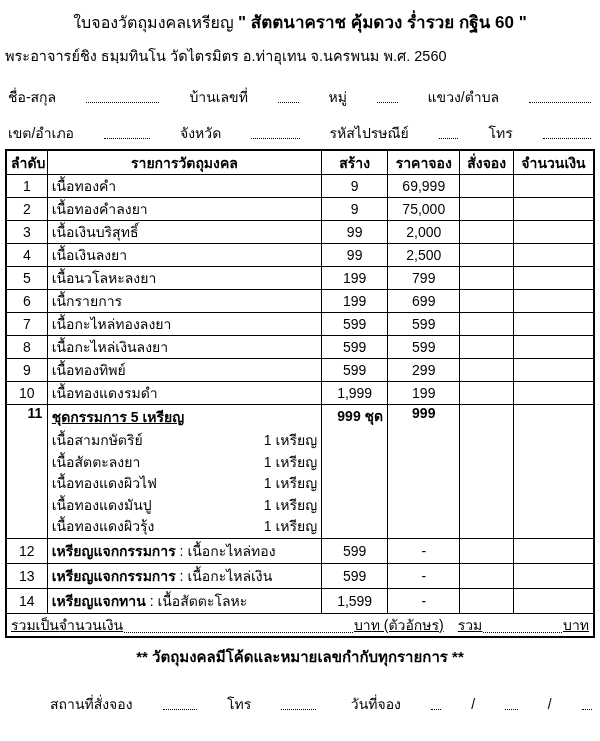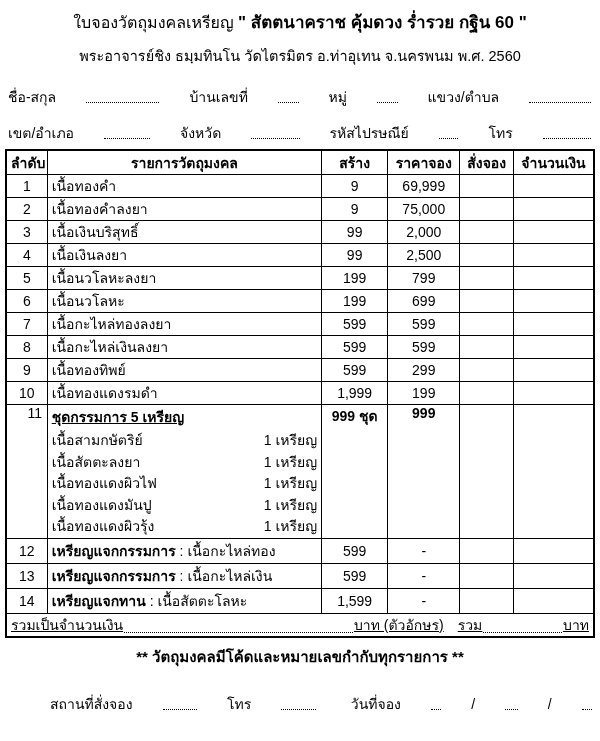--- a/index.html
+++ b/index.html
@@ -4,21 +4,21 @@
 <style>
   html,body { margin:0; padding:0; background:#fff; }
   .page {
     position:relative; width:600px; height:741px; margin:0 auto;
     background:#fff; color:#000; box-sizing:border-box;
     font-family:"Liberation Sans", sans-serif; font-size:14px;
     padding:6px 5px 0 5px; overflow:hidden;
   }
   .title { text-align:center; font-size:16px; margin-top:2px; white-space:nowrap; }
   .title b { font-size:17px; }
-  .subtitle { text-align:center; font-size:14.5px; margin-top:9px; white-space:nowrap; }
+  .subtitle { text-align:left; font-size:14.5px; margin-top:9px; white-space:nowrap; }
 
   .fline { display:flex; align-items:flex-end; white-space:nowrap;gap:29px; }
   .fline .lbl { flex:0 0 auto; line-height:17px; }
   .dots { flex:1 1 0; border-bottom:1.6px dotted #000; margin:0 1px 3px 1px; min-width:8px; }
   .form-area { margin:0 3px; }
   .form-line1 { margin-top:22px; }
   .form-line2 { margin-top:19px; }
 
   table.order { border-collapse:collapse; width:590px; margin:7px auto 0 auto; table-layout:fixed; }
   table.order td, table.order th { border:1.6px solid #000; padding:0 4px; font-size:14px; overflow:hidden; }
@@ -131,21 +131,21 @@
       <tr class="row-std">
         <td class="c-no">5</td>
         <td class="c-item">เนื้อนวโลหะลงยา</td>
         <td>199</td>
         <td>799</td>
         <td></td>
         <td></td>
       </tr>
       <tr class="row-std">
         <td class="c-no">6</td>
-        <td class="c-item">เนื้อนวโลหะ</td>
+        <td class="c-item">เนื้กรายการ</td>
         <td>199</td>
         <td>699</td>
         <td></td>
         <td></td>
       </tr>
       <tr class="row-std">
         <td class="c-no">7</td>
         <td class="c-item">เนื้อกะไหล่ทองลงยา</td>
         <td>599</td>
         <td>599</td>
@@ -170,21 +170,21 @@
       </tr>
       <tr class="row-std">
         <td class="c-no">10</td>
         <td class="c-item">เนื้อทองแดงรมดำ</td>
         <td>1,999</td>
         <td>199</td>
         <td></td>
         <td></td>
       </tr>
       <tr>
-        <td class="c-no vtop" style="font-weight:normal;padding-left:20px;">11</td>
+        <td class="c-no vtop" style="font-weight:bold;padding-left:20px;">11</td>
         <td class="c-item">
           <div class="k-main">ชุดกรรมการ 5 เหรียญ</div>
           <div class="k-sub">
               <span>เนื้อสามกษัตริย์</span>
               <span>1 เหรียญ</span>
             </div>
           <div class="k-sub">
               <span>เนื้อสัตตะลงยา</span>
               <span>1 เหรียญ</span>
             </div>
@@ -194,21 +194,21 @@
             </div>
           <div class="k-sub">
               <span>เนื้อทองแดงมันปู</span>
               <span>1 เหรียญ</span>
             </div>
           <div class="k-sub">
               <span>เนื้อทองแดงผิวรุ้ง</span>
               <span>1 เหรียญ</span>
             </div>
         </td>
-        <td class="vtop" style="font-weight:bold;">999 ชุด</td>
+        <td class="vtop" style="font-weight:bold;text-align:right;">999 ชุด</td>
         <td class="vtop" style="font-weight:bold;">999</td>
         <td></td>
         <td></td>
       </tr>
       <tr class="row-last">
         <td class="c-no">12</td>
         <td class="c-item"><b>เหรียญแจกกรรมการ</b><span> : เนื้อกะไหล่ทอง</span></td>
         <td>599</td>
         <td>-</td>
         <td></td>

